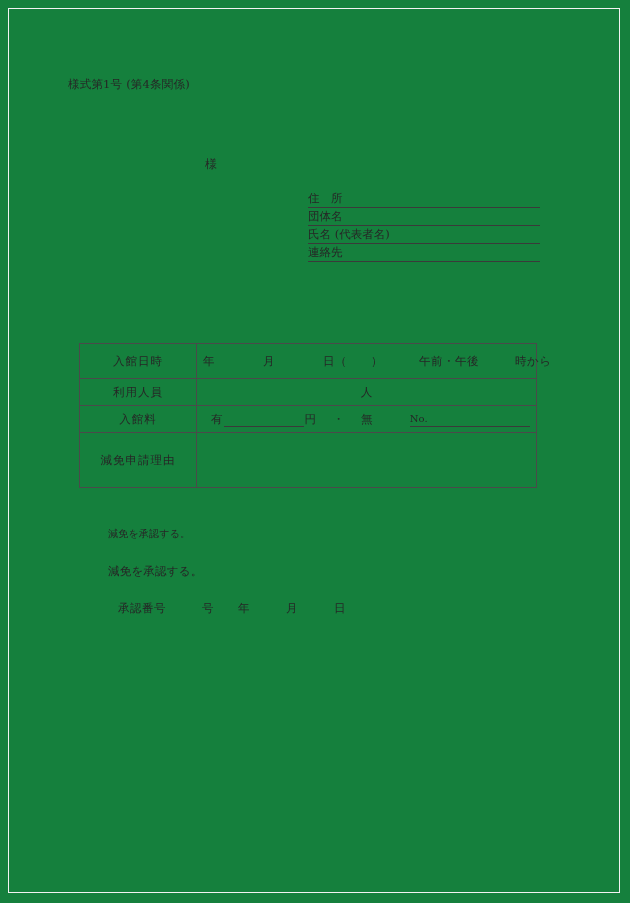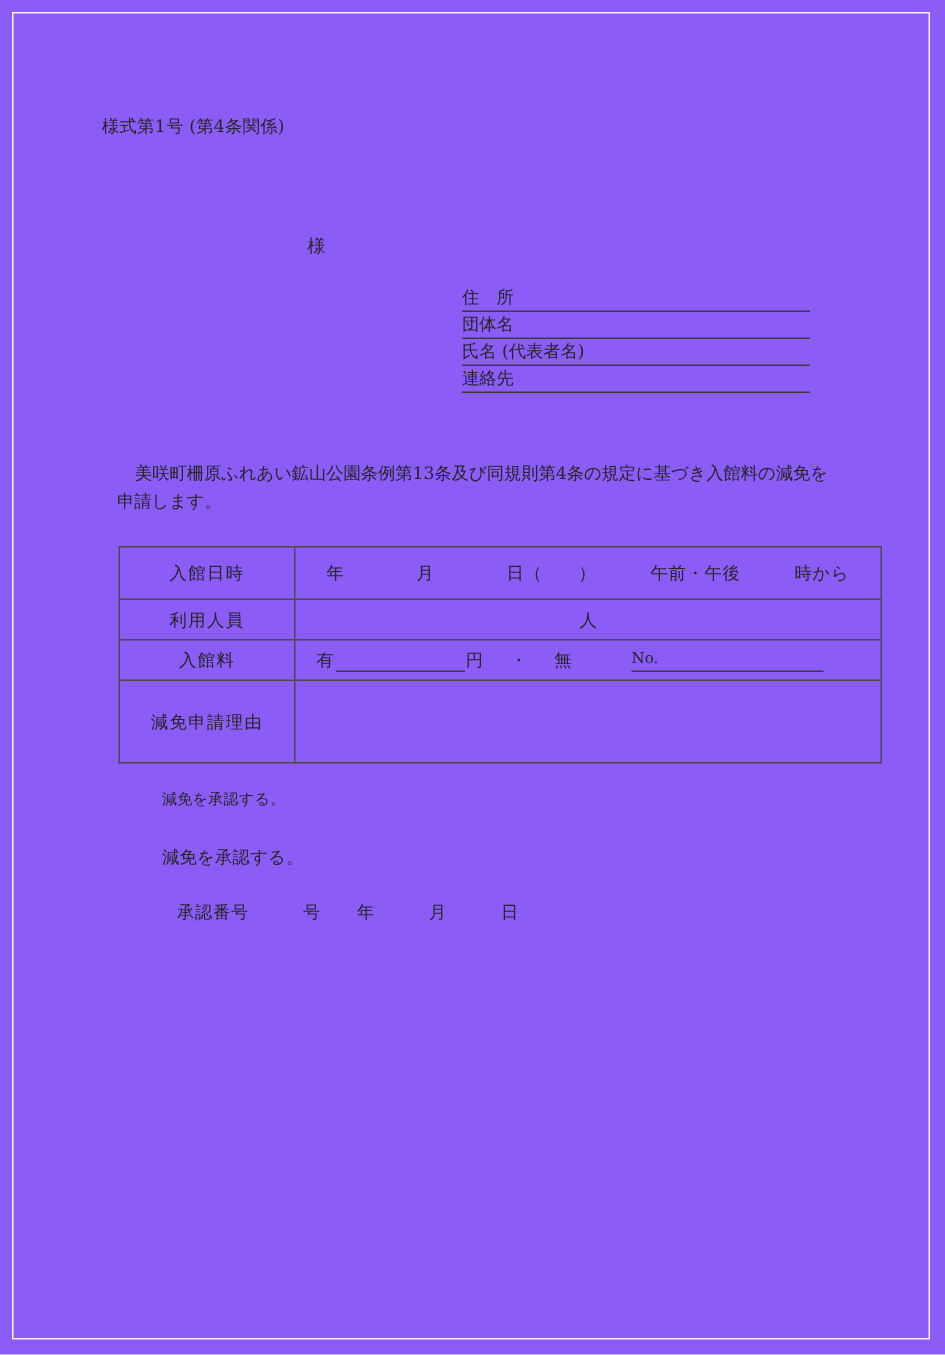--- a/index.html
+++ b/index.html
@@ -8,21 +8,21 @@
     background: #ffffff;
   }
   body {
     font-family: "DejaVu Serif", "Liberation Serif", serif;
     color: #1a1a1a;
   }
   .page {
     position: relative;
     width: 630px;
     height: 903px;
-    background: #8b5cf6;
+    background: #15803d;
     overflow: hidden;
   }
   .page-frame {
     position: absolute;
     left: 8px;
     top: 8px;
     width: 612px;
     height: 885px;
     border: 1px solid #f2f2f2;
     box-sizing: border-box;
@@ -88,22 +88,22 @@
     font-size: 11.5px;
     line-height: 19px;
     text-indent: 12px;
     color: #262626;
   }
 
   
   .form-table {
     position: absolute;
     left: 79px;
-    top: 364px;
-    width: 509px;
+    top: 343px;
+    width: 458px;
     border-collapse: collapse;
     table-layout: fixed;
   }
   .form-table td {
     border: 1px solid #4a4a4a;
     font-size: 11.5px;
     color: #262626;
     padding: 0 6px;
     vertical-align: middle;
   }
@@ -176,21 +176,20 @@
       <span class="field-label">団体名</span>
     </div>
     <div class="field-row">
       <span class="field-label">氏名 (代表者名)</span>
     </div>
     <div class="field-row">
       <span class="field-label">連絡先</span>
     </div>
   </div>
 
-  <div class="body-para">美咲町柵原ふれあい鉱山公園条例第13条及び同規則第4条の規定に基づき入館料の減免を申請します。</div>
 
   <table class="form-table">
     <tbody>
       <tr class="row-datetime">
         <td class="label-cell">入館日時</td>
         <td class="value-cell">
           <span class="datetime-val">年　　　　月　　　　日（　　）　　　午前・午後　　　時から</span>
         </td>
       </tr>
 

